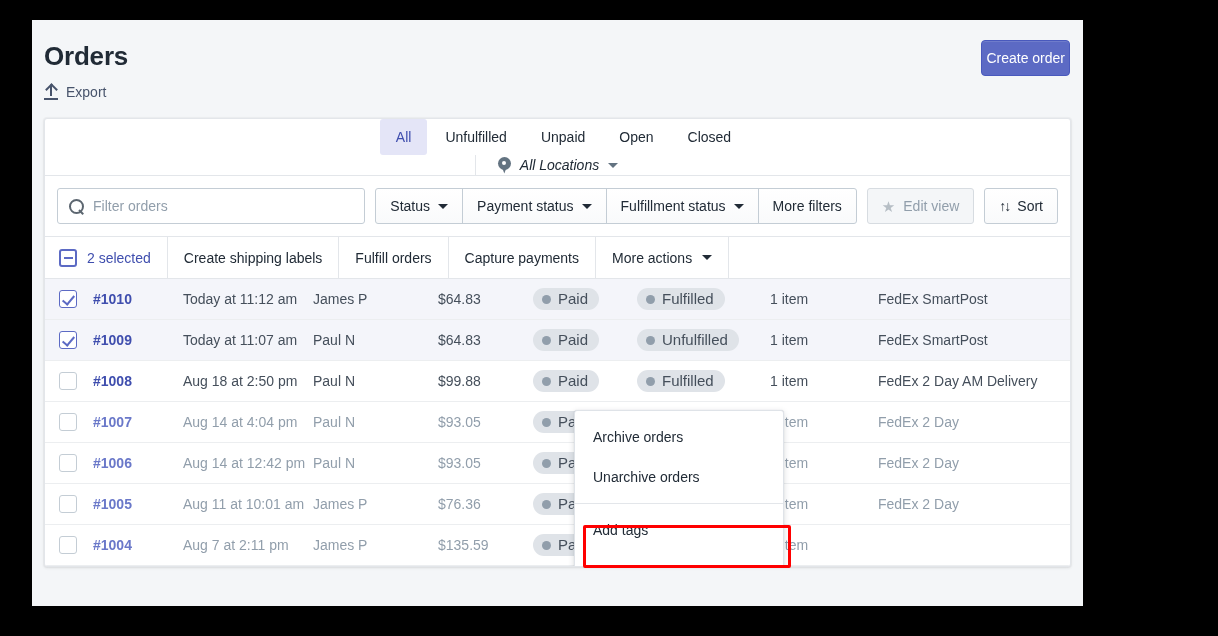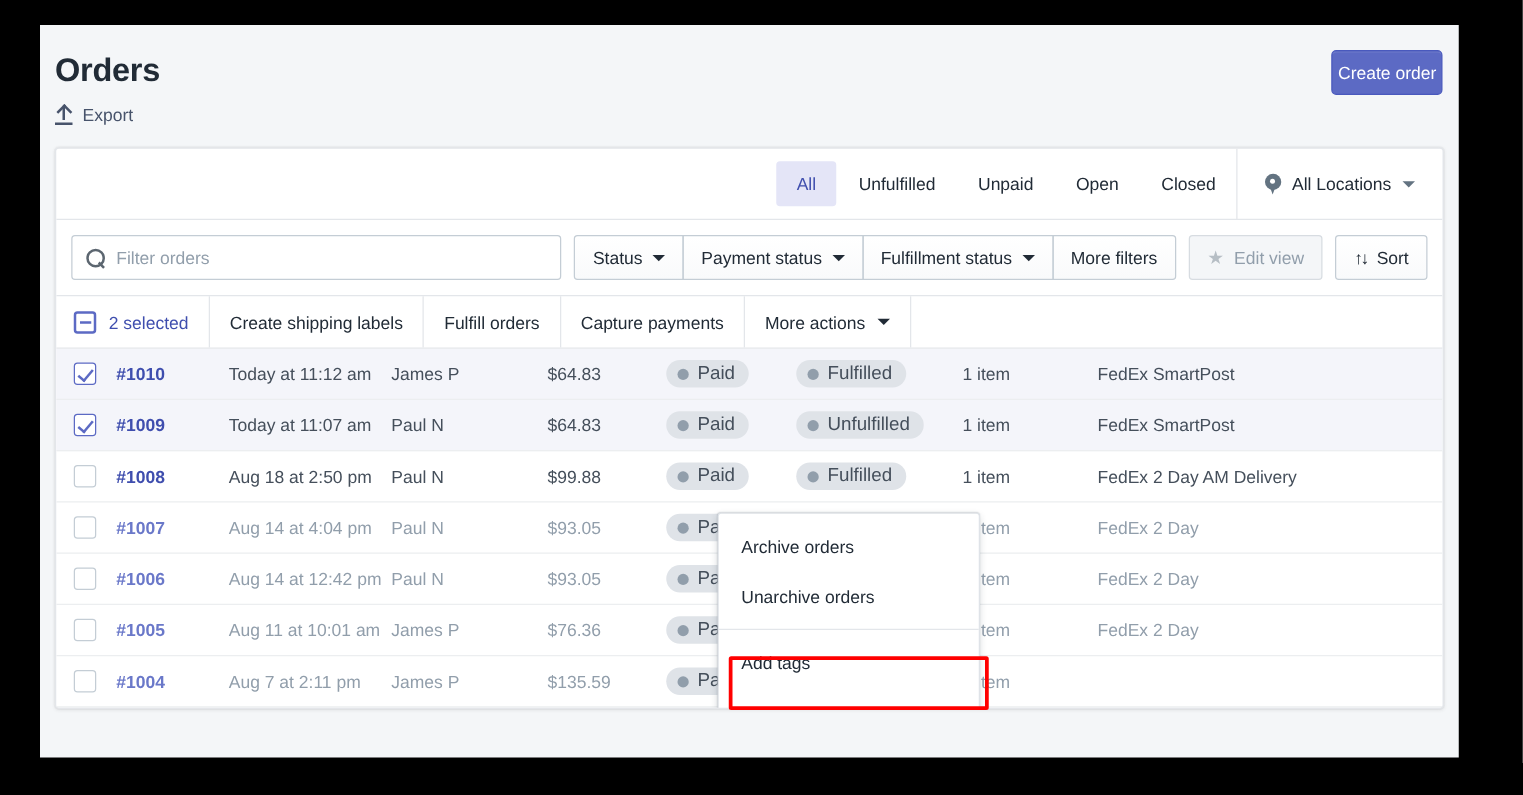--- a/index.html
+++ b/index.html
@@ -6,21 +6,21 @@
   html, body {
     width: 1218px; height: 636px;
     background: #000000;
     font-family: "Liberation Sans", sans-serif;
     overflow: hidden;
   }
 
   .page-frame {
     position: absolute;
     left: 32px; top: 20px;
-    width: 1135px; height: 586px;
+    width: 1051px; height: 586px;
     background: #f4f6f8;
     overflow: hidden;
   }
 
   
   .page-header { padding: 20px 12px 0 12px; position: relative; }
   .page-title {
     font-size: 26px; font-weight: bold; color: #212b36;
     letter-spacing: -0.2px; line-height: 32px;
   }
@@ -66,35 +66,36 @@
     background: #ffffff;
     border: 1px solid #e3e6ea;
     border-radius: 3px;
     box-shadow: 0 0 0 1px rgba(63,63,68,0.03), 0 1px 3px rgba(63,63,68,0.12);
     overflow: hidden;
     position: relative;
   }
 
   
   .tabs-row {
-    display: flex; align-items: center; justify-content: flex-end;
+    display: flex; align-items: center; justify-content: space-between;
     border-bottom: 1px solid #e3e6ea;
     height: 57px;
+    flex-direction: column;
   }
   .tabs { display: flex; align-items: center; padding-left: 12px; gap: 2px; }
   .tab {
     padding: 8px 16px; font-size: 14px; color: #212b36;
     border-radius: 3px; cursor: pointer; line-height: 20px;
   }
   .tab.active { background: #e4e5f7; color: #3f4eae; }
   .locations {
     display: flex; align-items: center; gap: 9px;
     border-left: 1px solid #e3e6ea;
     height: 57px; padding: 0 22px 0 22px;
-    font-size: 14px; color: #212b36; cursor: pointer;
+    font-size: 14px; color: #212b36; cursor: pointer; font-style: italic;
   }
   .pin-icon {
     width: 13px; height: 17px; position: relative; flex: none;
   }
   .pin-icon::before {
     content: ""; position: absolute; left: 0; top: 0;
     width: 13px; height: 13px; background: #637381;
     border-radius: 50% 50% 50% 50%;
   }
   .pin-icon::after {

